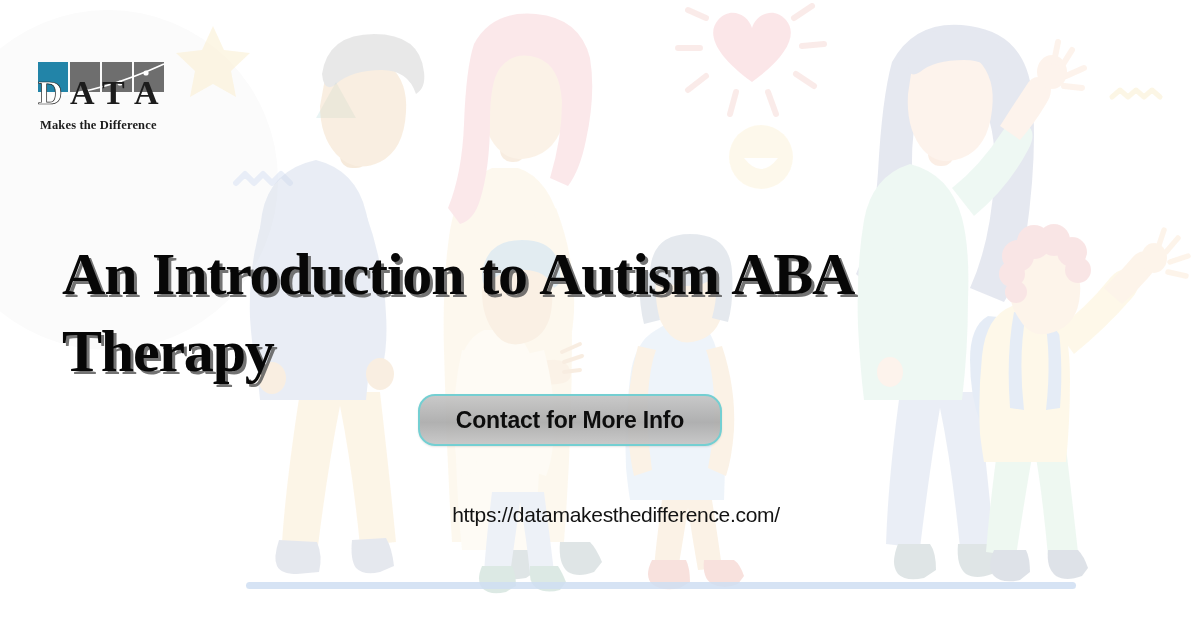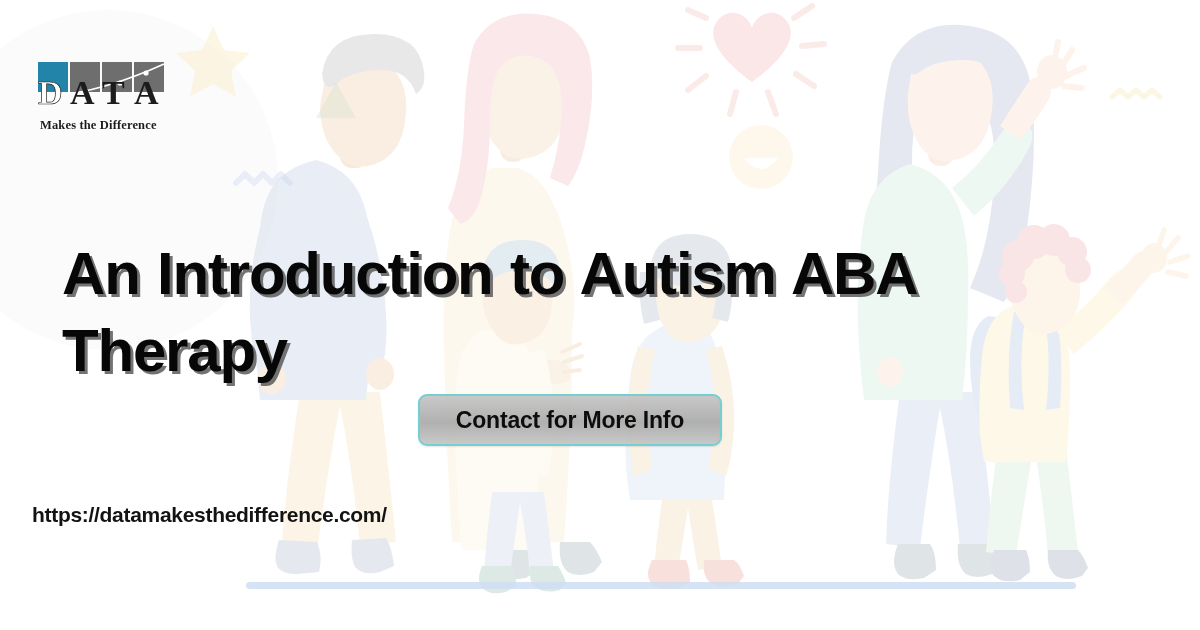--- a/index.html
+++ b/index.html
@@ -21,53 +21,53 @@
   #logo .tagline{
     font-family:"Liberation Serif",serif;
     font-size:12.5px;font-weight:700;color:#1c1c1c;
     letter-spacing:.15px;margin-top:8px;padding-left:6px;white-space:nowrap;
   }
 
   
   #headline{
     position:absolute;left:62px;top:196px;z-index:5;
     width:960px;
-    font-family:Liberation Sans, sans-serif;
+    font-family:Liberation Serif, serif;
     font-weight:700;
     font-size:60px;
     line-height:1.28;
     letter-spacing:-1.2px;
     color:#070707;
     text-shadow:3px 3px 0 rgba(90,90,90,.85);
     word-spacing:2px;
   }
 
   
   #cta{
     position:absolute;left:418px;top:394px;z-index:5;
     width:300px;height:48px;
     border:2px solid #74cfd2;
-    border-radius:9px;
+    border-radius:17px;
     background:linear-gradient(180deg,rgba(196,196,196,.92) 0%,rgba(170,170,170,.92) 55%,rgba(196,196,196,.92) 100%);
     display:flex;align-items:center;justify-content:center;
     box-shadow:0 1px 2px rgba(0,0,0,.10);
     cursor:pointer;
     text-align:right;
   }
   #cta span{
     font-family:"Liberation Sans",sans-serif;
     font-size:23px;font-weight:700;color:#0d0d0d;letter-spacing:-.2px;white-space:nowrap;
   }
 
   
   #url{
     position:absolute;left:0;right:0;top:503px;z-index:5;
-    text-align:left;
+    text-align:center;
     font-family:"Liberation Sans",sans-serif;
-    font-size:21px;font-weight:700;color:#131313;letter-spacing:-.3px;padding-left:32px;
+    font-size:21px;font-weight:400;color:#131313;letter-spacing:-.3px;padding-left:32px;
   }
 </style>
 </head>
 <body>
 
 <div id="canvas">
 
   <div id="illustration">
     <svg viewBox="0 0 1200 630" xmlns="http://www.w3.org/2000/svg" aria-hidden="true">
       <rect x="0" y="0" width="1200" height="630" fill="#ffffff"></rect>

